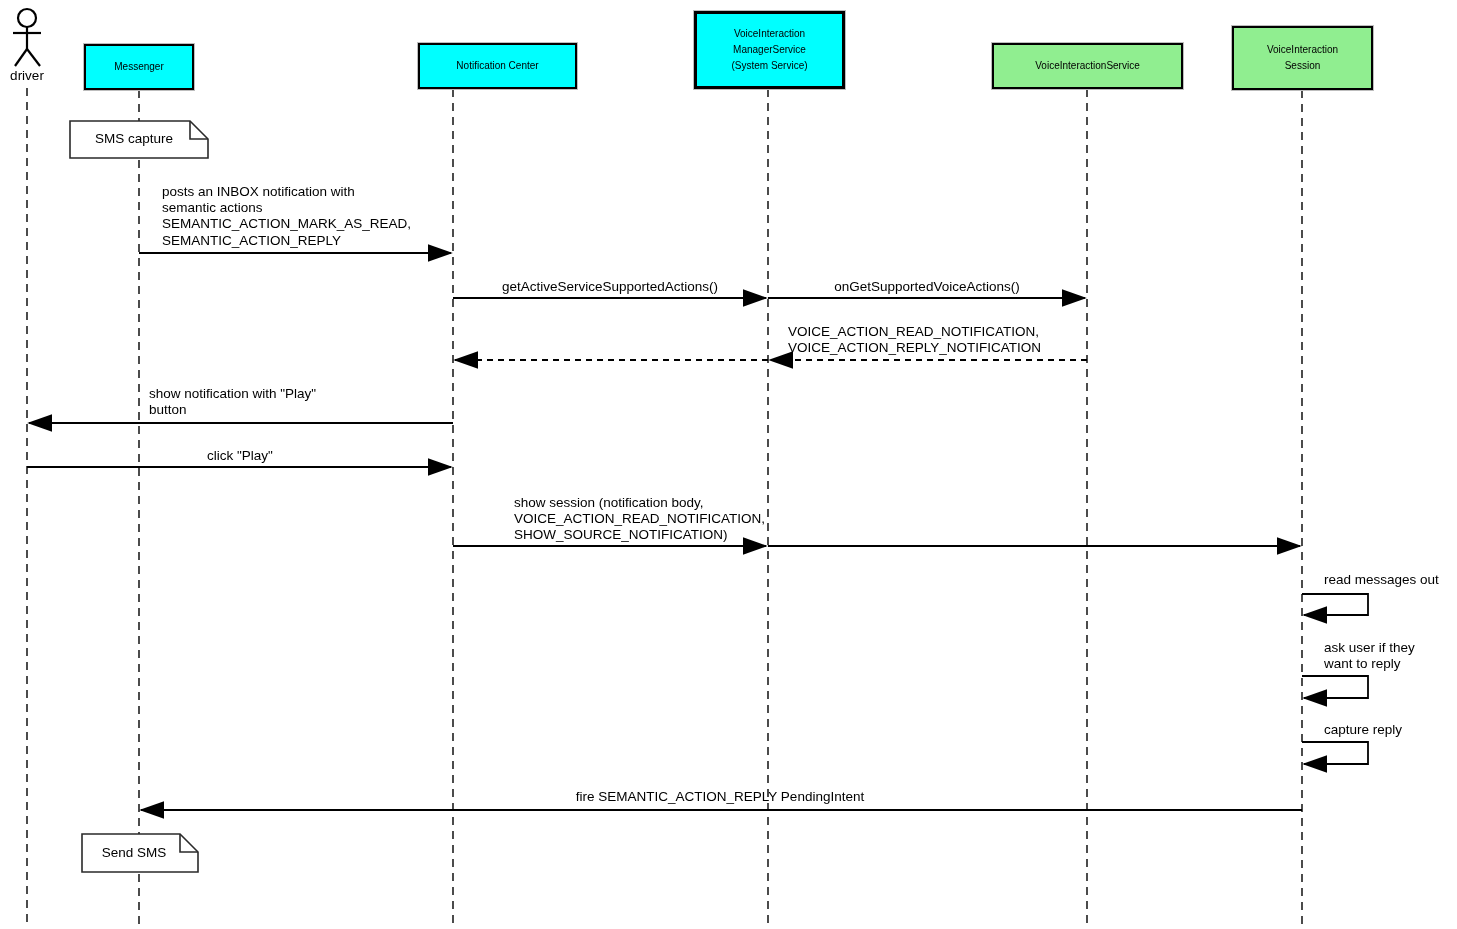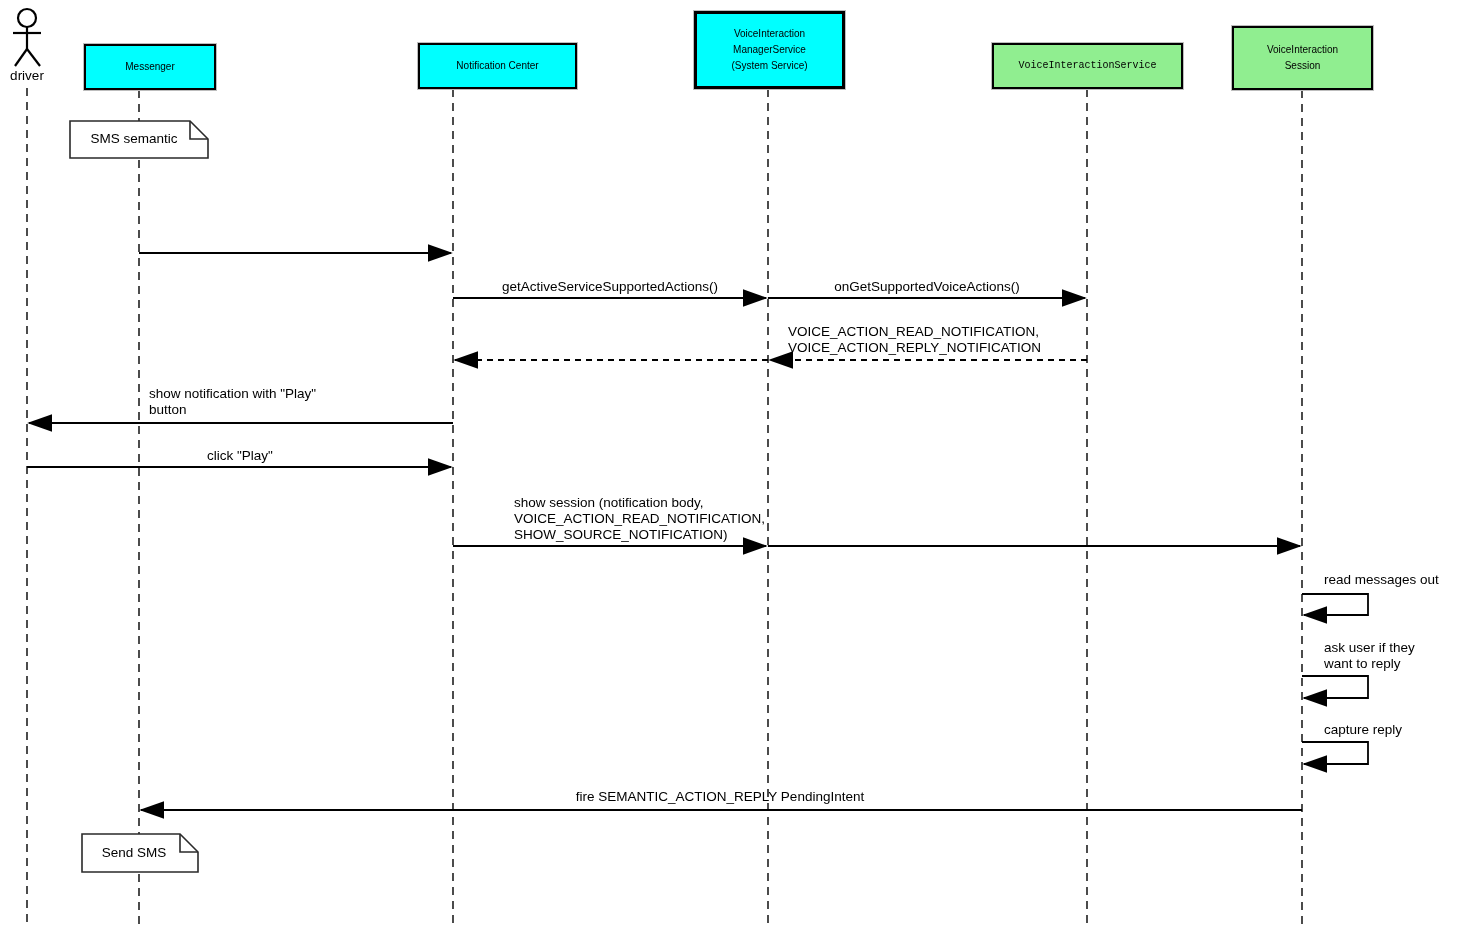--- a/index.html
+++ b/index.html
@@ -80,34 +80,38 @@
       <line x1="768" y1="360" x2="455" y2="360" marker-end="url(#arr)"></line>
     </g>
 
     <g stroke="#000" stroke-width="1.8" fill="none">
       <polyline points="1302,594 1368,594 1368,615 1304,615" marker-end="url(#arr)"></polyline>
       <polyline points="1302,676 1368,676 1368,698 1304,698" marker-end="url(#arr)"></polyline>
       <polyline points="1302,742 1368,742 1368,764 1304,764" marker-end="url(#arr)"></polyline>
     </g>
   </svg>
 
-  <div class="participant cyan" style="left: 84px; top: 44px; width: 132px; height: 46px; background: rgb(0, 255, 255);">Messenger</div>
+  <div class="participant cyan" style="left: 84px; top: 44px; width: 110px; height: 46px; background: rgb(0, 255, 255);">Messenger</div>
   <div class="participant cyan" style="left: 374px; top: 43px; width: 159px; height: 46px; background: rgb(0, 255, 255); margin-left: 44px;">Notification Center</div>
   <div class="participant cyan" style="left: 694px; top: 11px; width: 151px; height: 78px; border-width: 3px; background: rgb(0, 255, 255);">VoiceInteraction
 ManagerService
 (System Service)</div>
-  <div class="participant green" style="left: 992px; top: 43px; width: 191px; height: 46px; background: rgb(144, 238, 144); font-family: Liberation Mono, monospace;">VoiceInteractionService</div>
+  <div class="participant green" style="left: 992px; top: 43px; width: 191px; height: 46px; background: rgb(144, 238, 144);">VoiceInteractionService</div>
   <div class="participant green" style="left: 1232px; top: 26px; width: 141px; height: 64px; background: rgb(144, 238, 144);">VoiceInteraction
 Session</div>
 
   <div class="actorlabel" style="left:27px;top:68px;">driver</div>
 
-  <div class="notelabel" style="left:70px;top:131px;width:128px;">SMS semantic</div>
+  <div class="notelabel" style="left:70px;top:131px;width:128px;">SMS capture</div>
   <div class="notelabel" style="left:82px;top:845px;width:104px;">Send SMS</div>
 
+  <div class="msg" style="left:162px;top:184px;">posts an INBOX notification with
+semantic actions
+SEMANTIC_ACTION_MARK_AS_READ,
+SEMANTIC_ACTION_REPLY</div>
   <div class="msg center" style="left:610px;top:279px;">getActiveServiceSupportedActions()</div>
   <div class="msg center" style="left:927px;top:279px;">onGetSupportedVoiceActions()</div>
   <div class="msg" style="left:788px;top:324px;">VOICE_ACTION_READ_NOTIFICATION,
 VOICE_ACTION_REPLY_NOTIFICATION</div>
   <div class="msg" style="left:149px;top:386px;">show notification with "Play"
 button</div>
   <div class="msg center" style="left:240px;top:448px;">click "Play"</div>
   <div class="msg" style="left:476px;top:495px;margin-left:38px;">show session (notification body,
 VOICE_ACTION_READ_NOTIFICATION,
 SHOW_SOURCE_NOTIFICATION)</div>

